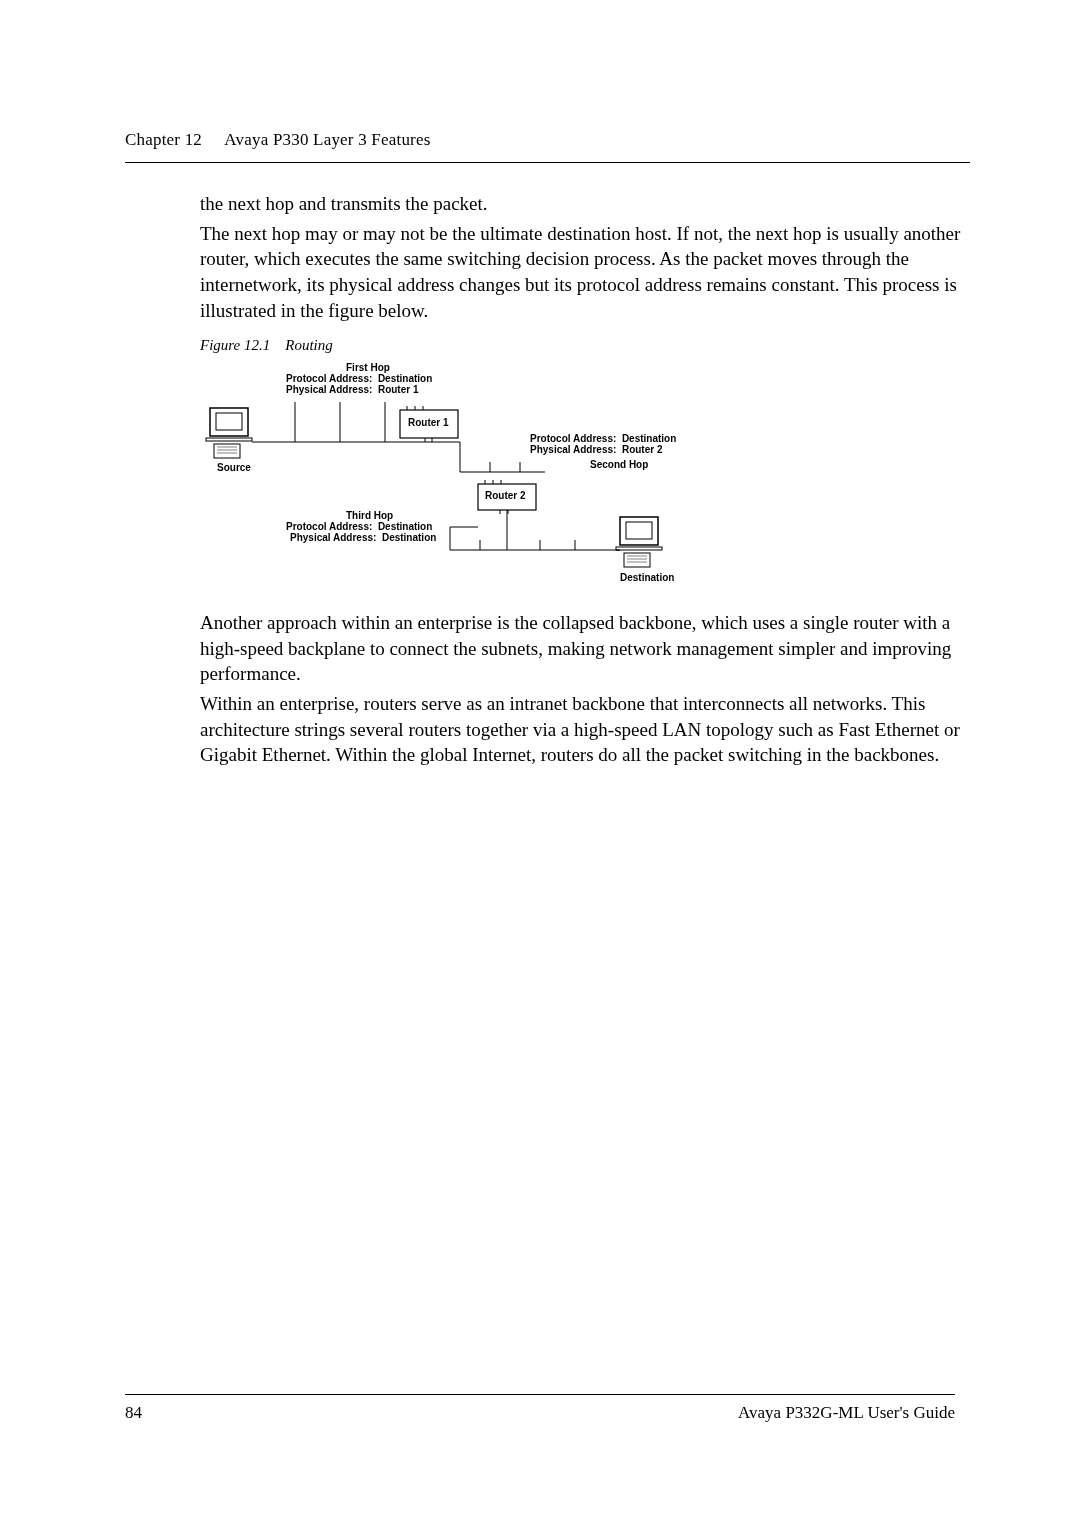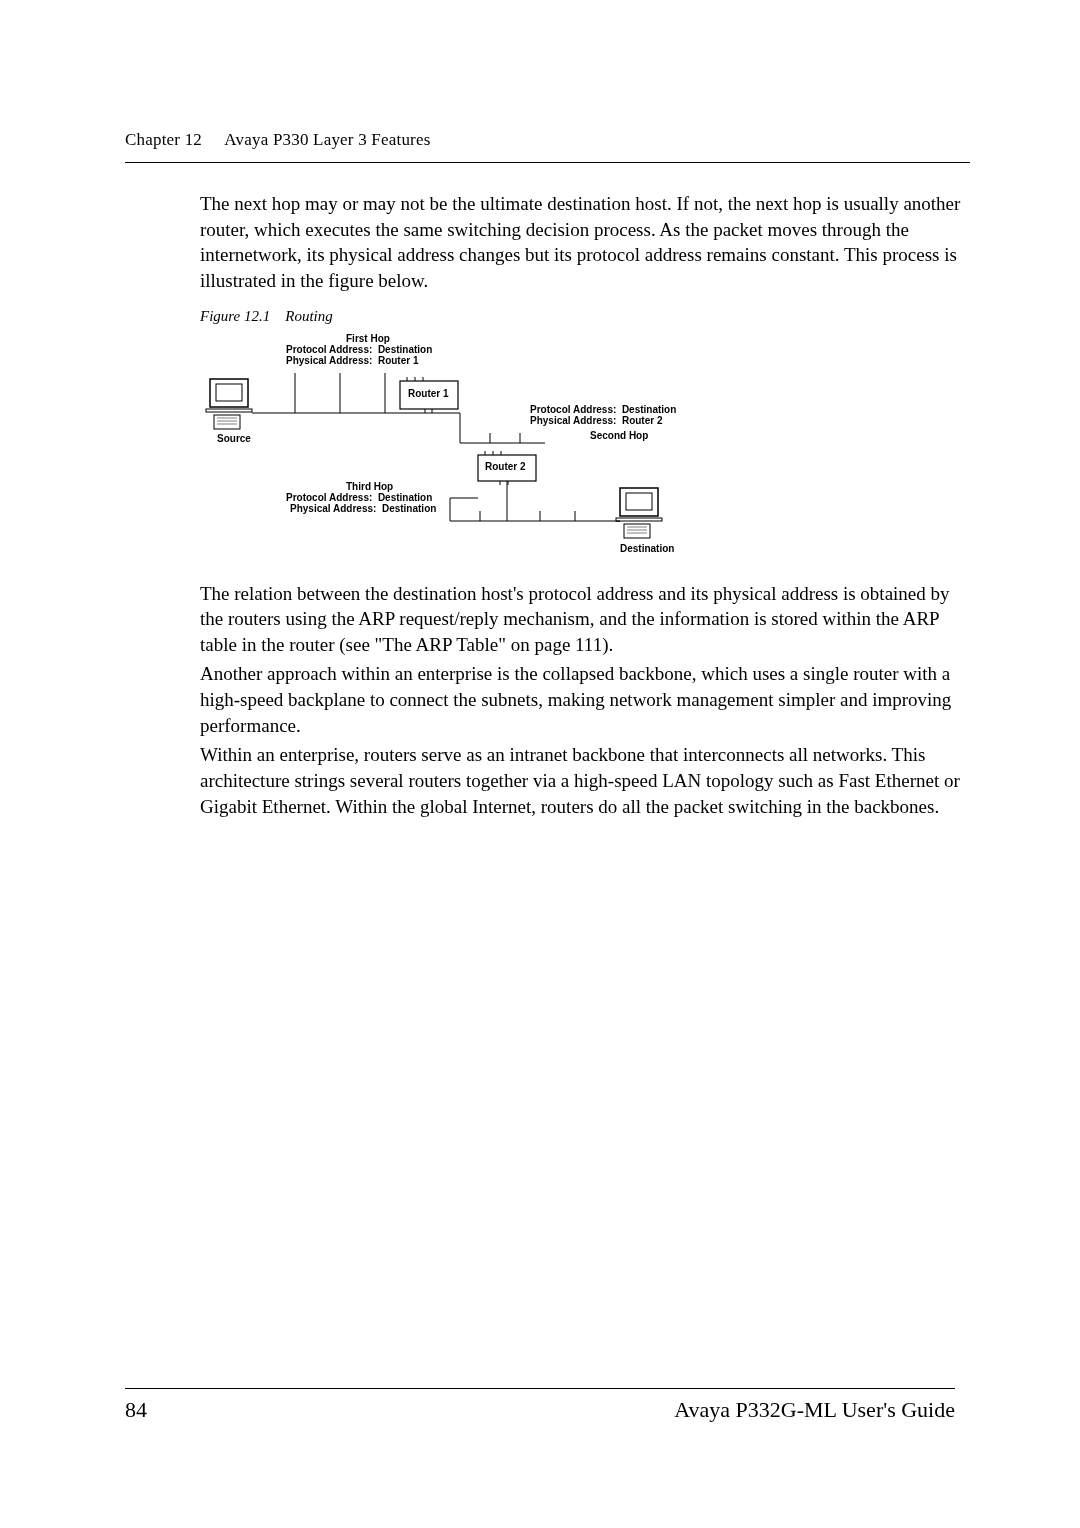--- a/index.html
+++ b/index.html
@@ -60,34 +60,35 @@
     right: 125px;
   }
   .footer-rule {
     border: none;
     border-top: 1.5px solid #000;
     margin: 0 0 8px 0;
   }
   .footer-row {
     display: flex;
     justify-content: space-between;
-    font-size: 22px;
+    font-size: 17px;
   }
   svg { display: block; }
 </style>
 </head>
 <body>
 
 <div class="page">
   <div class="header">
     <span>Chapter 12</span>&nbsp;&nbsp;&nbsp;&nbsp;&nbsp;<span>Avaya P330 Layer 3 Features</span>
   </div>
   <hr class="header-rule">
 
   <div class="body-text">
+    <p>the next hop and transmits the packet.</p>
     <p>The next hop may or may not be the ultimate destination host. If not, the next hop is usually another router, which executes the same switching decision process. As the packet moves through the internetwork, its physical address changes but its protocol address remains constant. This process is illustrated in the figure below.</p>
   </div>
 
   <div class="figure-caption">
     <span>Figure 12.1</span>&nbsp;&nbsp;&nbsp;&nbsp;<span>Routing</span>
   </div>
 
   <div class="figure-box">
 
     <div class="diag-text" style="left:146px; top:0;">First Hop</div>
@@ -166,21 +167,20 @@
         <rect x="424" y="191" width="26" height="14" fill="#fff" stroke="#000" stroke-width="1"></rect>
         <line x1="427" y1="194" x2="447" y2="194" stroke="#000" stroke-width="0.5"></line>
         <line x1="427" y1="197" x2="447" y2="197" stroke="#000" stroke-width="0.5"></line>
         <line x1="427" y1="200" x2="447" y2="200" stroke="#000" stroke-width="0.5"></line>
       </g>
       <line x1="420" y1="188" x2="416" y2="188" stroke="#000" stroke-width="1"></line>
     </svg>
   </div>
 
   <div class="body-text" style="margin-top:18px;">
-    <p>The relation between the destination host's protocol address and its physical address is obtained by the routers using the ARP request/reply mechanism, and the information is stored within the ARP table in the router (see "The ARP Table" on page 111).</p>
     <p>Another approach within an enterprise is the collapsed backbone, which uses a single router with a high-speed backplane to connect the subnets, making network management simpler and improving performance.</p>
     <p style="margin-top:4px;">Within an enterprise, routers serve as an intranet backbone that interconnects all networks. This architecture strings several routers together via a high-speed LAN topology such as Fast Ethernet or Gigabit Ethernet. Within the global Internet, routers do all the packet switching in the backbones.</p>
   </div>
 </div>
 
 <div class="footer">
   <hr class="footer-rule">
   <div class="footer-row">
     <span>84</span>
     <span>Avaya P332G-ML User's Guide</span>

